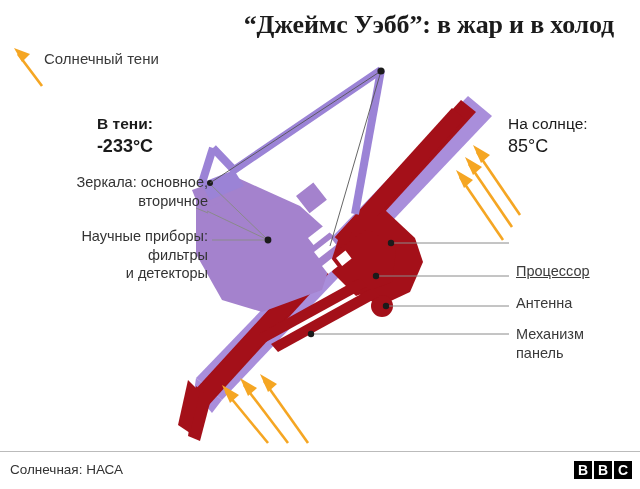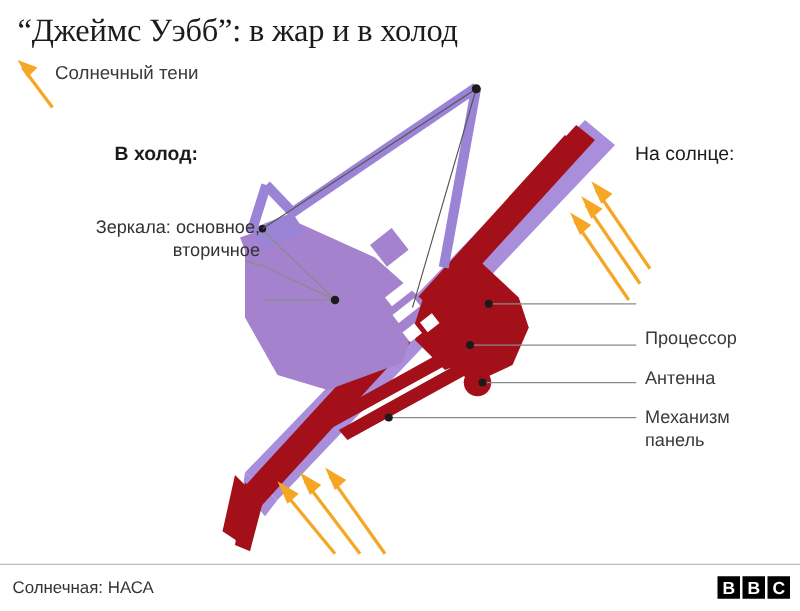--- a/index.html
+++ b/index.html
@@ -17,26 +17,27 @@
     color: #222222;
   }
 
   
   .title {
     position: absolute;
     left: 14px;
     top: 9px;
     width: 600px;
     font-family: "Liberation Serif", serif;
-    font-weight: normal;
+    font-weight: bold;
     font-size: 26px;
     line-height: 32px;
     letter-spacing: -0.2px;
     color: #1b1b1b;
     white-space: nowrap;
+    text-align: right;
   }
 
   
   .diagram {
     position: absolute;
     left: 0;
     top: 0;
     width: 640px;
     height: 446px;
   }
@@ -77,21 +78,21 @@
     font-size: 15.5px;
     line-height: 21px;
     color: #1b1b1b;
   }
   .lbl-sunside .temp { font-size: 18px; display: block; margin-top: 2px; }
   .lbl-mirrors { left: 8px; width: 200px; top: 173px; text-align: right; }
   .lbl-instruments { left: 8px; width: 200px; top: 227px; text-align: right; }
 
   .lbl-right { left: 516px; text-align: left; color: #3a3a3a; }
   .lbl-mech   { top: 200px; width: 124px; }
-  .lbl-proc   { top: 262px; width: 124px; }
+  .lbl-proc   { top: 262px; width: 124px; text-decoration: underline; }
   .lbl-ant    { top: 294px; width: 124px; }
   .lbl-solar  { top: 325px; width: 124px; }
 
   
   .footer-rule {
     position: absolute;
     left: 0;
     top: 451px;
     width: 640px;
     height: 1px;
@@ -233,29 +234,34 @@
       <circle cx="391" cy="243" r="3.2"></circle>
       <circle cx="376" cy="276" r="3.2"></circle>
       <circle cx="386" cy="306" r="3.2"></circle>
       <circle cx="311" cy="334" r="3.2"></circle>
     </g>
   </svg>
 
   <div class="lbl lbl-sun">Солнечный тени</div>
 
   <div class="lbl lbl-shade">
-    <span>В холод:</span>
+    <span>В тени:</span>
+    <span class="temp">-233°C</span>
   </div>
 
   <div class="lbl lbl-sunside">
     <span>На солнце:</span>
+    <span class="temp">85°C</span>
   </div>
 
   <div class="lbl lbl-mirrors">Зеркала: основное,
 вторичное</div>
+  <div class="lbl lbl-instruments">Научные приборы:
+фильтры
+и детекторы</div>
 
   <div class="lbl lbl-right lbl-proc">Процессор</div>
   <div class="lbl lbl-right lbl-ant">Антенна</div>
   <div class="lbl lbl-right lbl-solar">Механизм
 панель</div>
 
   <div class="footer-rule"></div>
   <div class="footer-source">Солнечная: НАСА</div>
   <div class="bbc-logo">
     <span>B</span>

